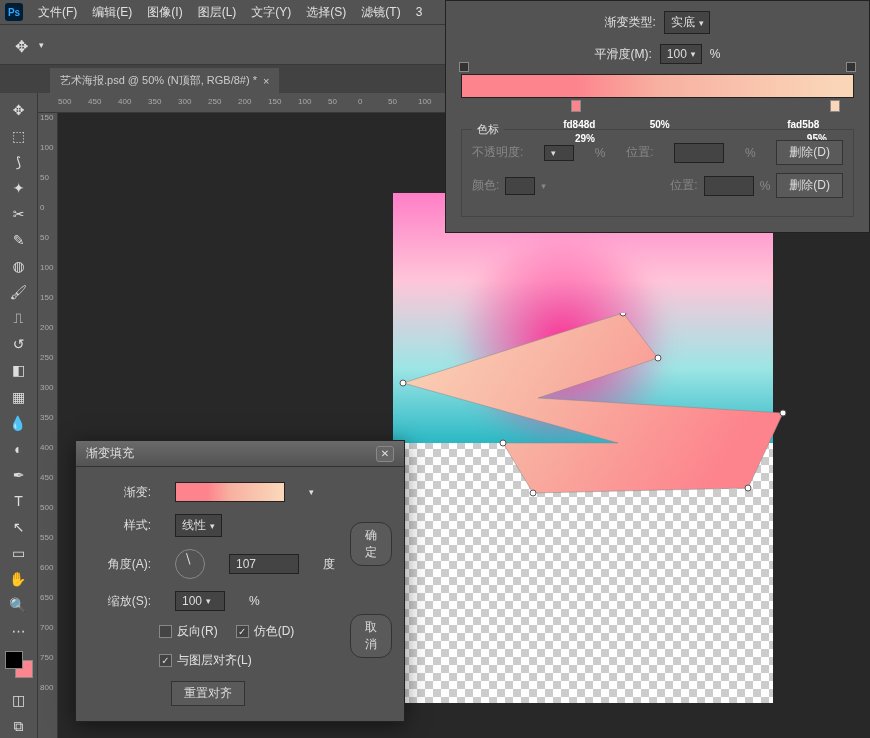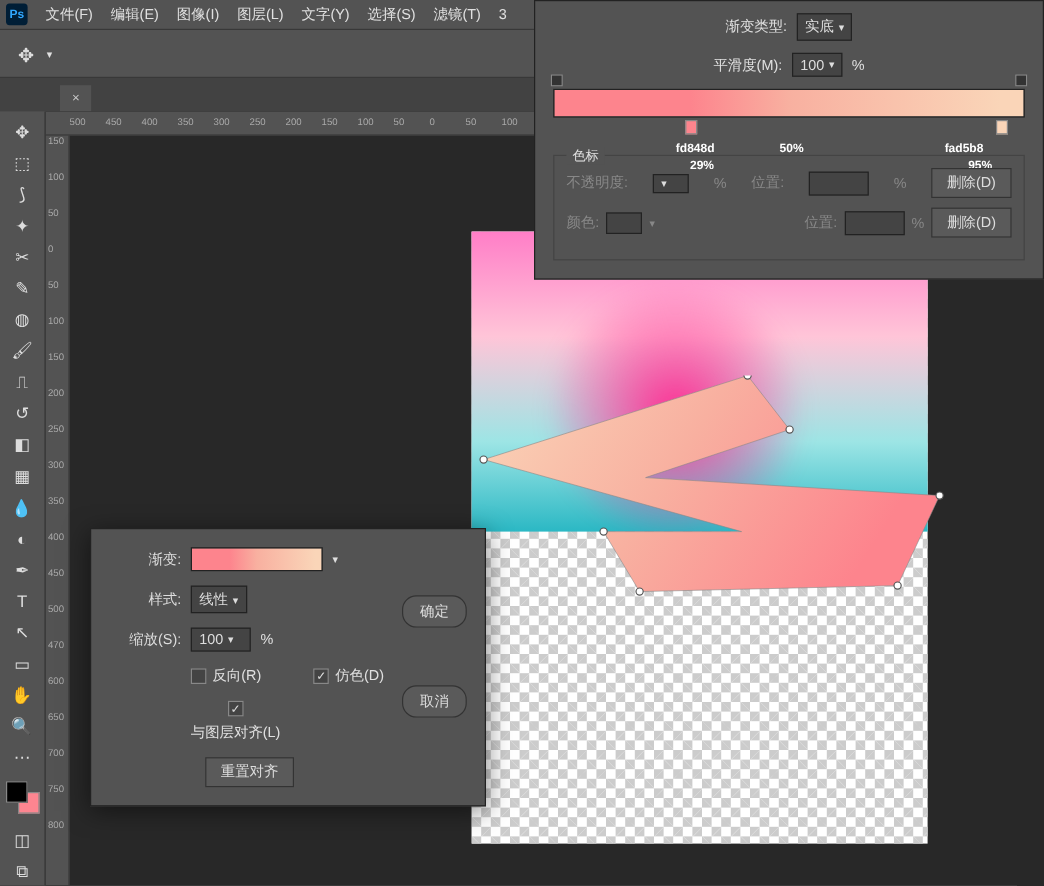--- a/index.html
+++ b/index.html
@@ -28,21 +28,21 @@
 .canvas { position: absolute; left: 355px; top: 100px; width: 380px; height: 510px; }
 .checker { background-image: linear-gradient(45deg,#ccc 25%,transparent 25%),linear-gradient(-45deg,#ccc 25%,transparent 25%),linear-gradient(45deg,transparent 75%,#ccc 75%),linear-gradient(-45deg,transparent 75%,#ccc 75%); background-size: 16px 16px; background-position: 0 0,0 8px,8px -8px,-8px 0; background-color: #fff; width: 100%; height: 100%; }
 .art-top { position: absolute; top: 0; left: 0; width: 100%; height: 250px; background: linear-gradient(180deg,#ff7ec7 0%,#ffc5d8 35%,#9de5e5 70%,#2bb8c4 100%); }
 .blur-circle { position: absolute; top: 40px; left: 60px; width: 220px; height: 220px; border-radius: 50%; background: radial-gradient(circle,#ff2d92 0%,rgba(255,45,146,0) 70%); filter: blur(8px); }
 .z-shape { position: absolute; top: 120px; left: 0; width: 400px; height: 200px; }
 .dialog { position: absolute; background: #535353; border: 1px solid #222; box-shadow: 0 4px 20px rgba(0,0,0,0.5); }
 .dialog-title { background: linear-gradient(#6a6a6a,#535353); padding: 4px 10px; font-size: 12px; display: flex; justify-content: space-between; align-items: center; border-bottom: 1px solid #333; }
 .dialog-close { width: 18px; height: 16px; background: #666; border: 1px solid #888; border-radius: 3px; display: flex; align-items: center; justify-content: center; font-size: 10px; cursor: pointer; }
 .dialog-body { padding: 15px; display: flex; gap: 15px; }
 .dialog-fields { flex: 1; display: flex; flex-direction: column; gap: 12px; }
-.field-row { display: flex; align-items: center; gap: 8px; }
+.field-row { display: flex; align-items: center; gap: 24px; }
 .field-label { width: 60px; text-align: right; color: #ddd; }
 .gradient-preview { width: 110px; height: 20px; background: linear-gradient(90deg,#fd848d 0%,#fd848d 29%,#f8b0a0 50%,#fad5b8 95%,#fad5b8 100%); border: 1px solid #222; }
 .dropdown { background: #444; border: 1px solid #222; color: #ddd; padding: 2px 6px; font-size: 12px; display: flex; align-items: center; gap: 4px; }
 .dropdown::after { content: "▾"; font-size: 9px; }
 .input-num { background: #444; border: 1px solid #222; color: #ddd; padding: 2px 6px; width: 70px; font-size: 12px; }
 .angle-dial { width: 30px; height: 30px; border: 1px solid #888; border-radius: 50%; position: relative; }
 .angle-dial::after { content: ""; position: absolute; width: 12px; height: 1px; background: #ddd; top: 50%; left: 50%; transform-origin: left; transform: rotate(-107deg); }
 .checkbox { width: 13px; height: 13px; border: 1px solid #888; background: #444; display: inline-flex; align-items: center; justify-content: center; font-size: 10px; }
 .checkbox.checked::after { content: "✓"; color: #ddd; }
 .btn { background: #5a5a5a; border: 1px solid #333; border-radius: 12px; padding: 4px 14px; color: #ddd; cursor: pointer; font-size: 12px; margin-top: 40px; }
@@ -77,20 +77,21 @@
   <span>3</span>
 </div>
 
 <div class="toolbar2">
   <div class="move-icon"></div>
   <span style="font-size:9px;">▾</span>
 </div>
 
 <div class="tab-bar">
   <div class="tab">
+    <span>艺术海报.psd @ 50% (N顶部, RGB/8#) *</span>
     <span class="close">×</span>
   </div>
 </div>
 
 <div class="main">
   <div class="toolbox">
     <div class="tool">✥</div>
     <div class="tool">⬚</div>
     <div class="tool">⟆</div>
     <div class="tool">✦</div>
@@ -144,21 +145,21 @@
         <span class="ruler-tick" style="top: 120px;">50</span>
         <span class="ruler-tick" style="top: 150px;">100</span>
         <span class="ruler-tick" style="top: 180px;">150</span>
         <span class="ruler-tick" style="top: 210px;">200</span>
         <span class="ruler-tick" style="top: 240px;">250</span>
         <span class="ruler-tick" style="top: 270px;">300</span>
         <span class="ruler-tick" style="top: 300px;">350</span>
         <span class="ruler-tick" style="top: 330px;">400</span>
         <span class="ruler-tick" style="top: 360px;">450</span>
         <span class="ruler-tick" style="top: 390px;">500</span>
-        <span class="ruler-tick" style="top: 420px;">470</span>
+        <span class="ruler-tick" style="top: 420px;">550</span>
         <span class="ruler-tick" style="top: 450px;">600</span>
         <span class="ruler-tick" style="top: 480px;">650</span>
         <span class="ruler-tick" style="top: 510px;">700</span>
         <span class="ruler-tick" style="top: 540px;">750</span>
         <span class="ruler-tick" style="top: 570px;">800</span>
         <span class="ruler-tick" style="top: 636px;">850</span>
       </div>
     <div class="canvas">
       <div class="checker"></div>
       <div class="art-top"></div>
@@ -178,48 +179,58 @@
           <circle cx="390" cy="100" r="3" fill="#fff" stroke="#555"></circle>
           <circle cx="355" cy="175" r="3" fill="#fff" stroke="#555"></circle>
           <circle cx="140" cy="180" r="3" fill="#fff" stroke="#555"></circle>
           <circle cx="110" cy="130" r="3" fill="#fff" stroke="#555"></circle>
       </svg>
     </div>
   </div>
 </div>
 
 <div class="dialog" style="left:75px; top:440px; width:330px;">
+  <div class="dialog-title">
+    <span>渐变填充</span>
+    <div class="dialog-close">✕</div>
+  </div>
   <div class="dialog-body">
     <div class="dialog-fields">
       <div class="field-row">
         <span class="field-label">渐变:</span>
         <div class="gradient-preview"></div>
         <span style="font-size:9px;">▾</span>
       </div>
       <div class="field-row">
         <span class="field-label">样式:</span>
         <div class="dropdown">线性</div>
       </div>
       <div class="field-row">
+        <span class="field-label">角度(A):</span>
+        <div class="angle-dial"></div>
+        <input class="input-num" value="107" style="">
+        <span>度</span>
+      </div>
+      <div class="field-row">
         <span class="field-label">缩放(S):</span>
         <div class="dropdown" style="width:50px;">100</div>
         <span>%</span>
       </div>
-      <div class="field-row" style="padding-left:68px; gap:18px;justify-content:space-between;">
+      <div class="field-row" style="padding-left:68px; gap:18px;">
         <label style="display:flex;align-items:center;gap:5px;">
             <span class="checkbox"></span>
             <span>反向(R)</span>
           </label>
         <label style="display:flex;align-items:center;gap:5px;">
             <span class="checkbox checked"></span>
             <span>仿色(D)</span>
           </label>
       </div>
       <div class="field-row" style="padding-left:68px;">
-        <label style="display:flex;align-items:center;gap:5px;flex-direction:column;">
+        <label style="display:flex;align-items:center;gap:5px;">
             <span class="checkbox checked"></span>
             <span>与图层对齐(L)</span>
           </label>
       </div>
       <div class="field-row" style="padding-left:80px;">
         <button class="btn-flat">重置对齐</button>
       </div>
     </div>
     <div class="dialog-buttons">
       <button class="btn">确定</button>

